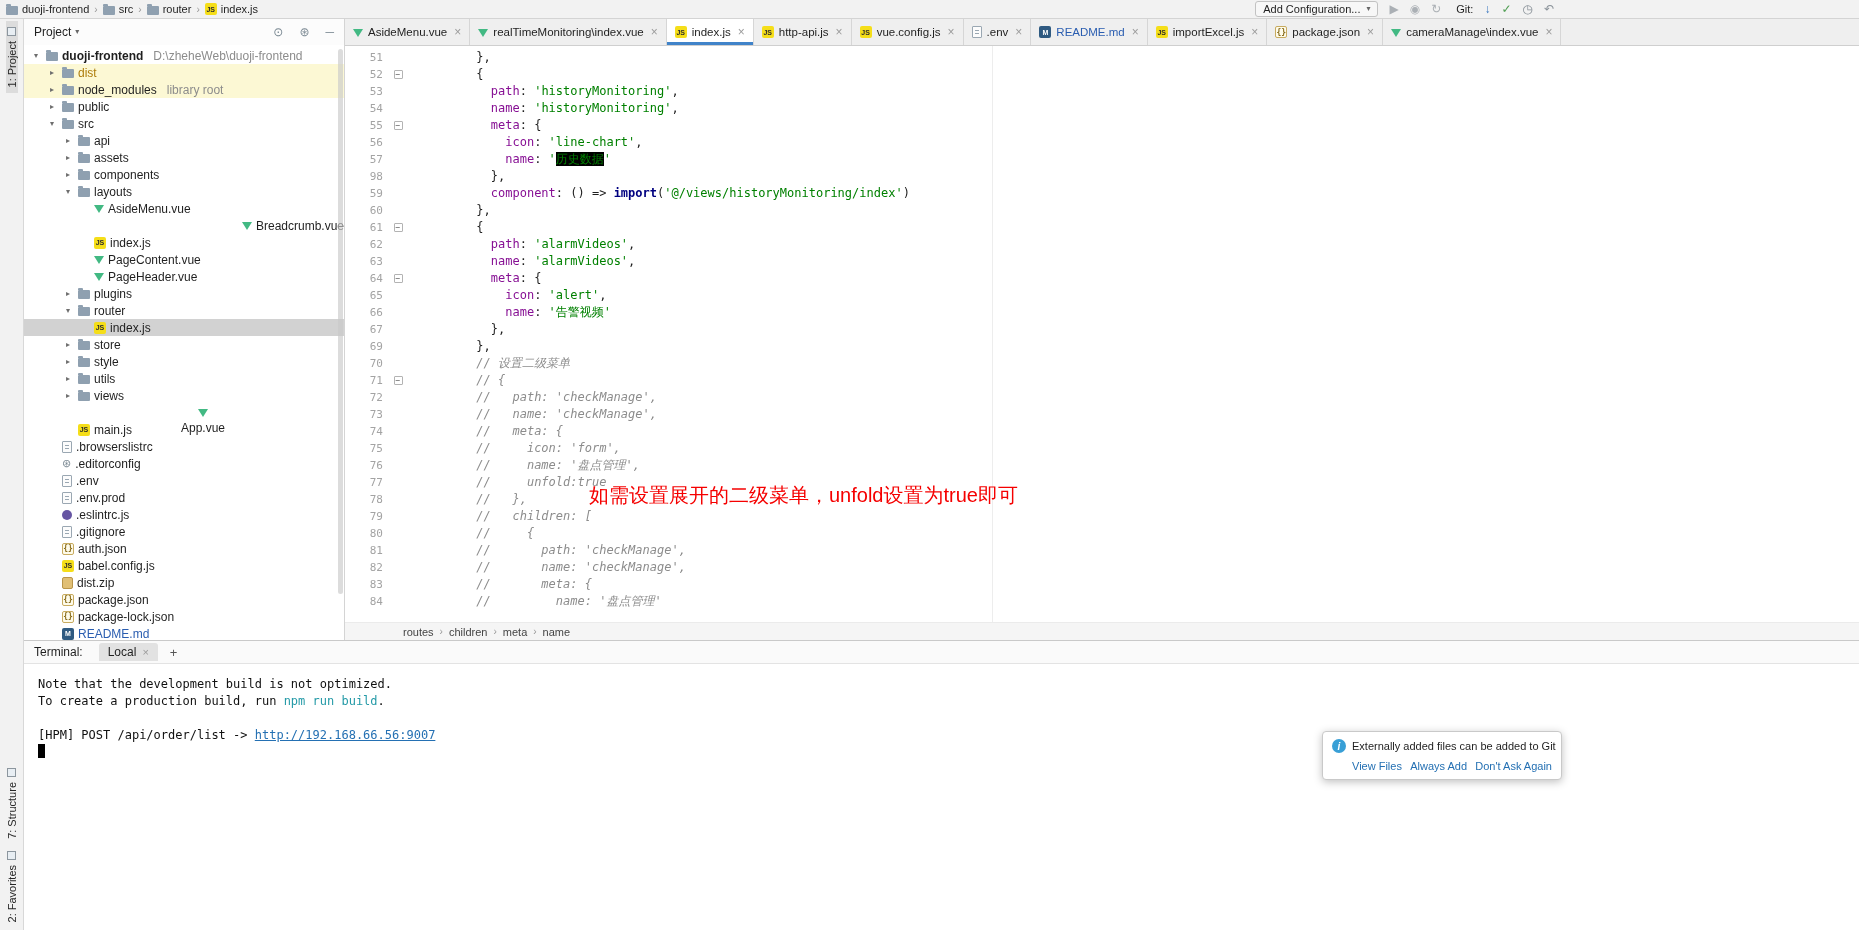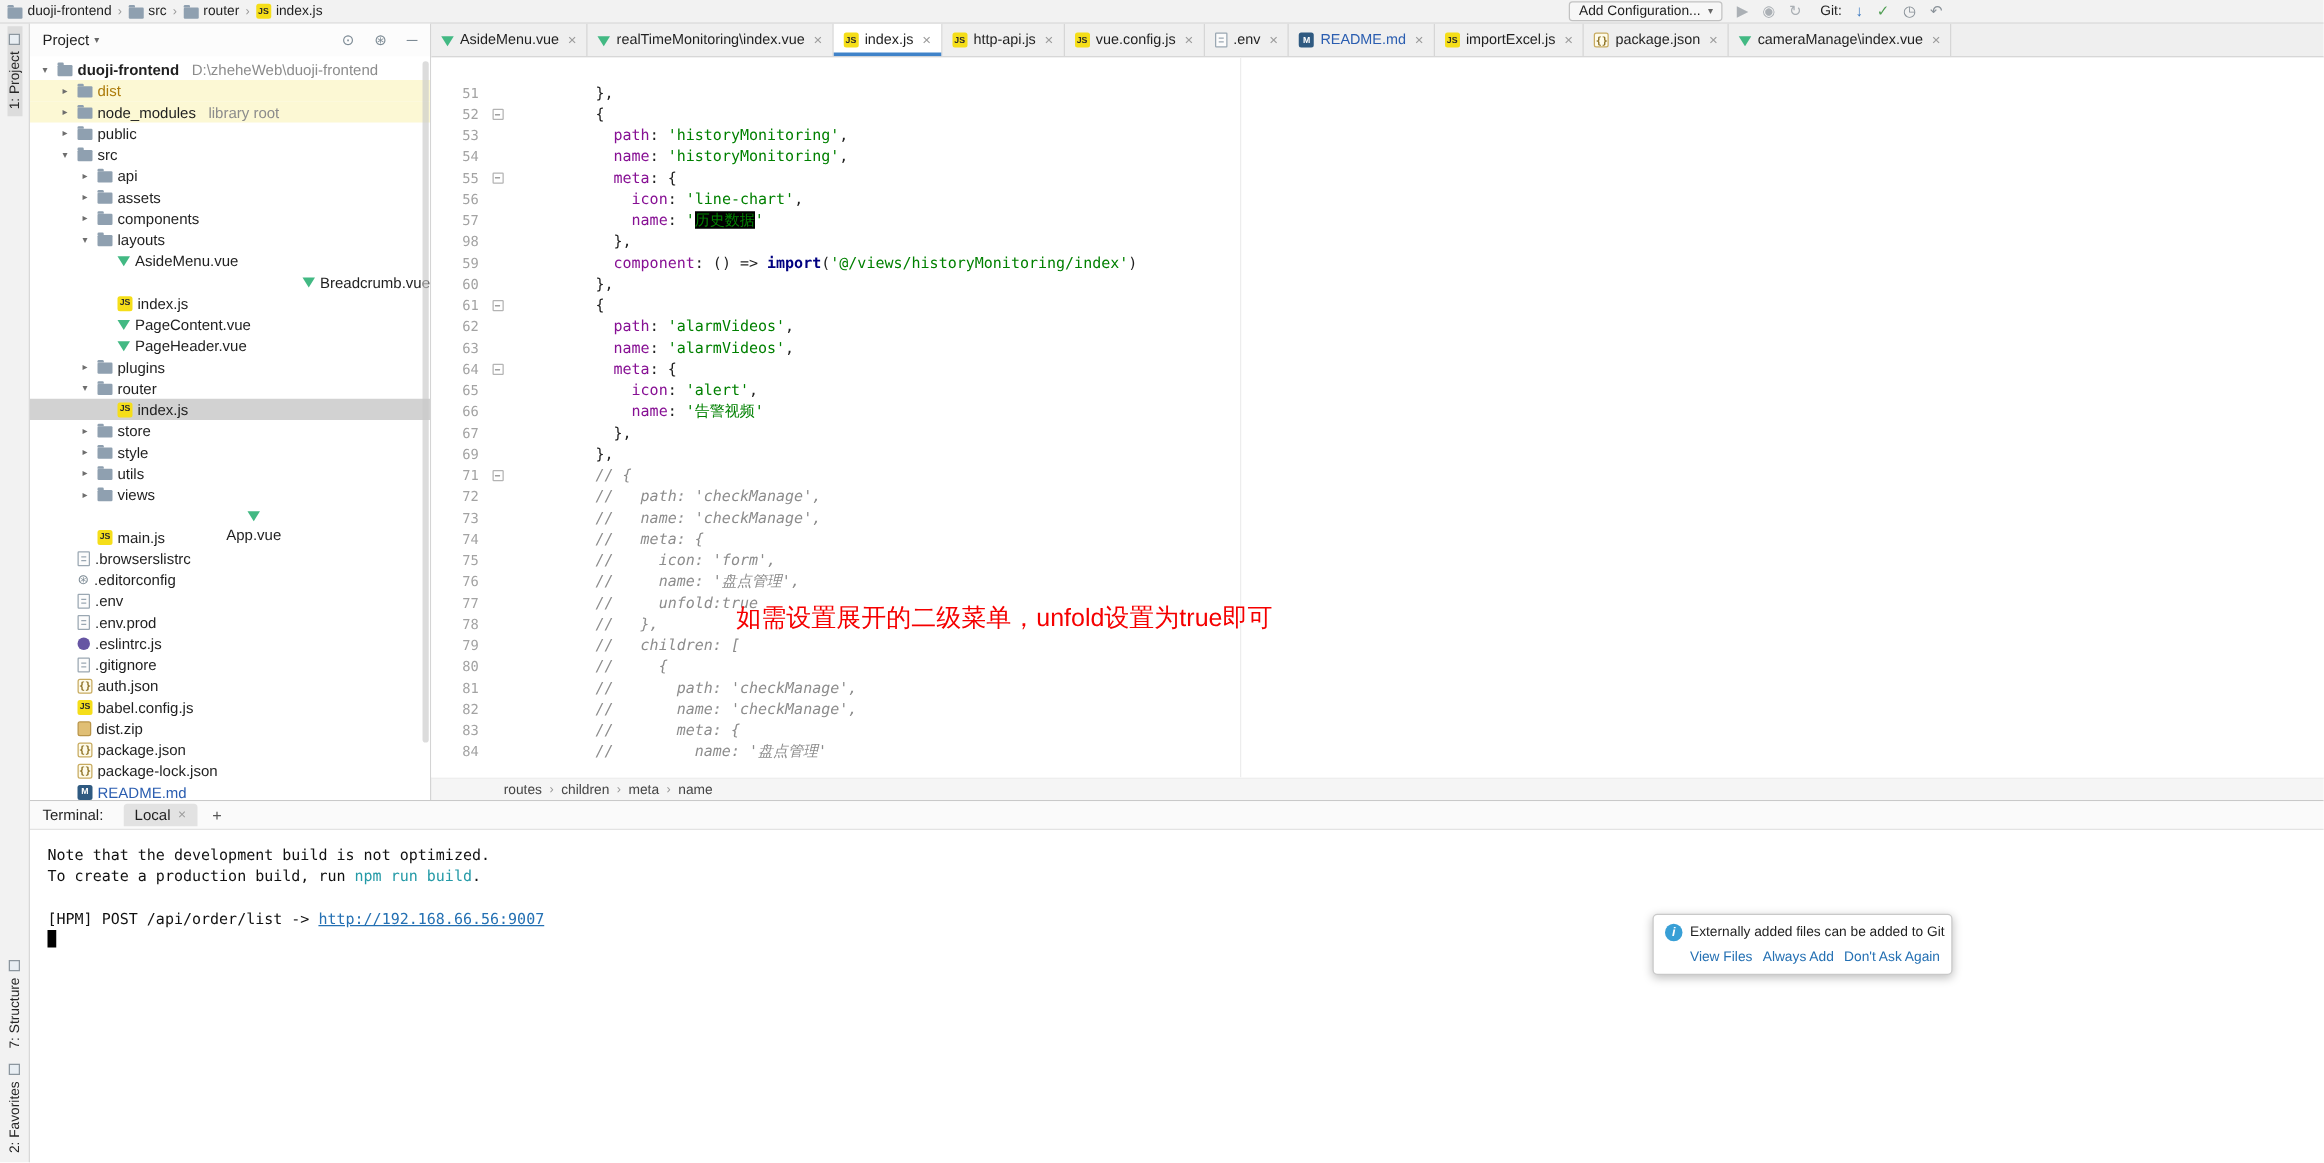--- a/index.html
+++ b/index.html
@@ -50,21 +50,21 @@
 
   
   .editor{flex:1;display:flex;flex-direction:column;min-width:0}
   .tabbar{height:27px;flex:none;background:#efefef;border-bottom:1px solid #cfcfcf;display:flex;align-items:stretch;overflow:hidden}
   .tab{display:inline-flex;align-items:center;gap:5px;padding:0 8px;border-right:1px solid #d6d6d6;font-size:11.5px;position:relative;color:#1f1f1f;cursor:pointer;flex:none}
   .tab.active{background:#fff}
   .tab.active::after{content:"";position:absolute;left:0;right:0;bottom:0;height:3px;background:#4083c9}
   .tab-close{color:#9b9b9b;font-size:12px;margin-left:2px;line-height:1}
   .tab-label.mod{color:#2a5db0}
 
-  .codewrap{flex:1;min-height:0;position:relative;overflow:hidden;background:#fff;font-family:"DejaVu Sans Mono",monospace;font-size:12px;line-height:17px;padding-top:20px}
+  .codewrap{flex:1;min-height:0;position:relative;overflow:hidden;background:#fff;font-family:"DejaVu Sans Mono",monospace;font-size:12px;line-height:17px;padding-top:3px}
   .guide{position:absolute;left:647px;top:0;bottom:0;width:1px;background:#ededed}
   .cl{display:flex;height:17px}
   .lnum{width:42px;flex:none;text-align:right;color:#a3a3a3;font-size:11px;padding-right:4px;cursor:pointer}
   .fold{width:22px;flex:none;display:flex;align-items:center;justify-content:center}
   .fold-box{width:9px;height:9px;border:1px solid #b3b3b3;background:#fff;color:#555;font-size:8px;line-height:7px;text-align:center;border-radius:1px;cursor:pointer}
   .ltext{white-space:pre;padding-left:24px}
   .tk-pr{color:#871094}
   .tk-st{color:#008000}
   .tk-kw{color:#000080;font-weight:bold}
   .tk-cm{color:#8c8c8c;font-style:italic}
@@ -513,20 +513,25 @@
                   <span class="lnum">67</span>
                   <span class="fold"></span>
                   <span class="ltext"><span>        },</span></span>
                 </div>
                 <div class="cl">
                   <span class="lnum">69</span>
                   <span class="fold"></span>
                   <span class="ltext"><span>      },</span></span>
                 </div>
                 <div class="cl">
+                  <span class="lnum">70</span>
+                  <span class="fold"></span>
+                  <span class="ltext"><span class="tk-cm">      // 设置二级菜单</span></span>
+                </div>
+                <div class="cl">
                   <span class="lnum">71</span>
                   <span class="fold">
                     <span class="fold-box">−</span>
                   </span>
                   <span class="ltext"><span class="tk-cm">      // {</span></span>
                 </div>
                 <div class="cl">
                   <span class="lnum">72</span>
                   <span class="fold"></span>
                   <span class="ltext"><span class="tk-cm">      //   path: 'checkManage',</span></span>

